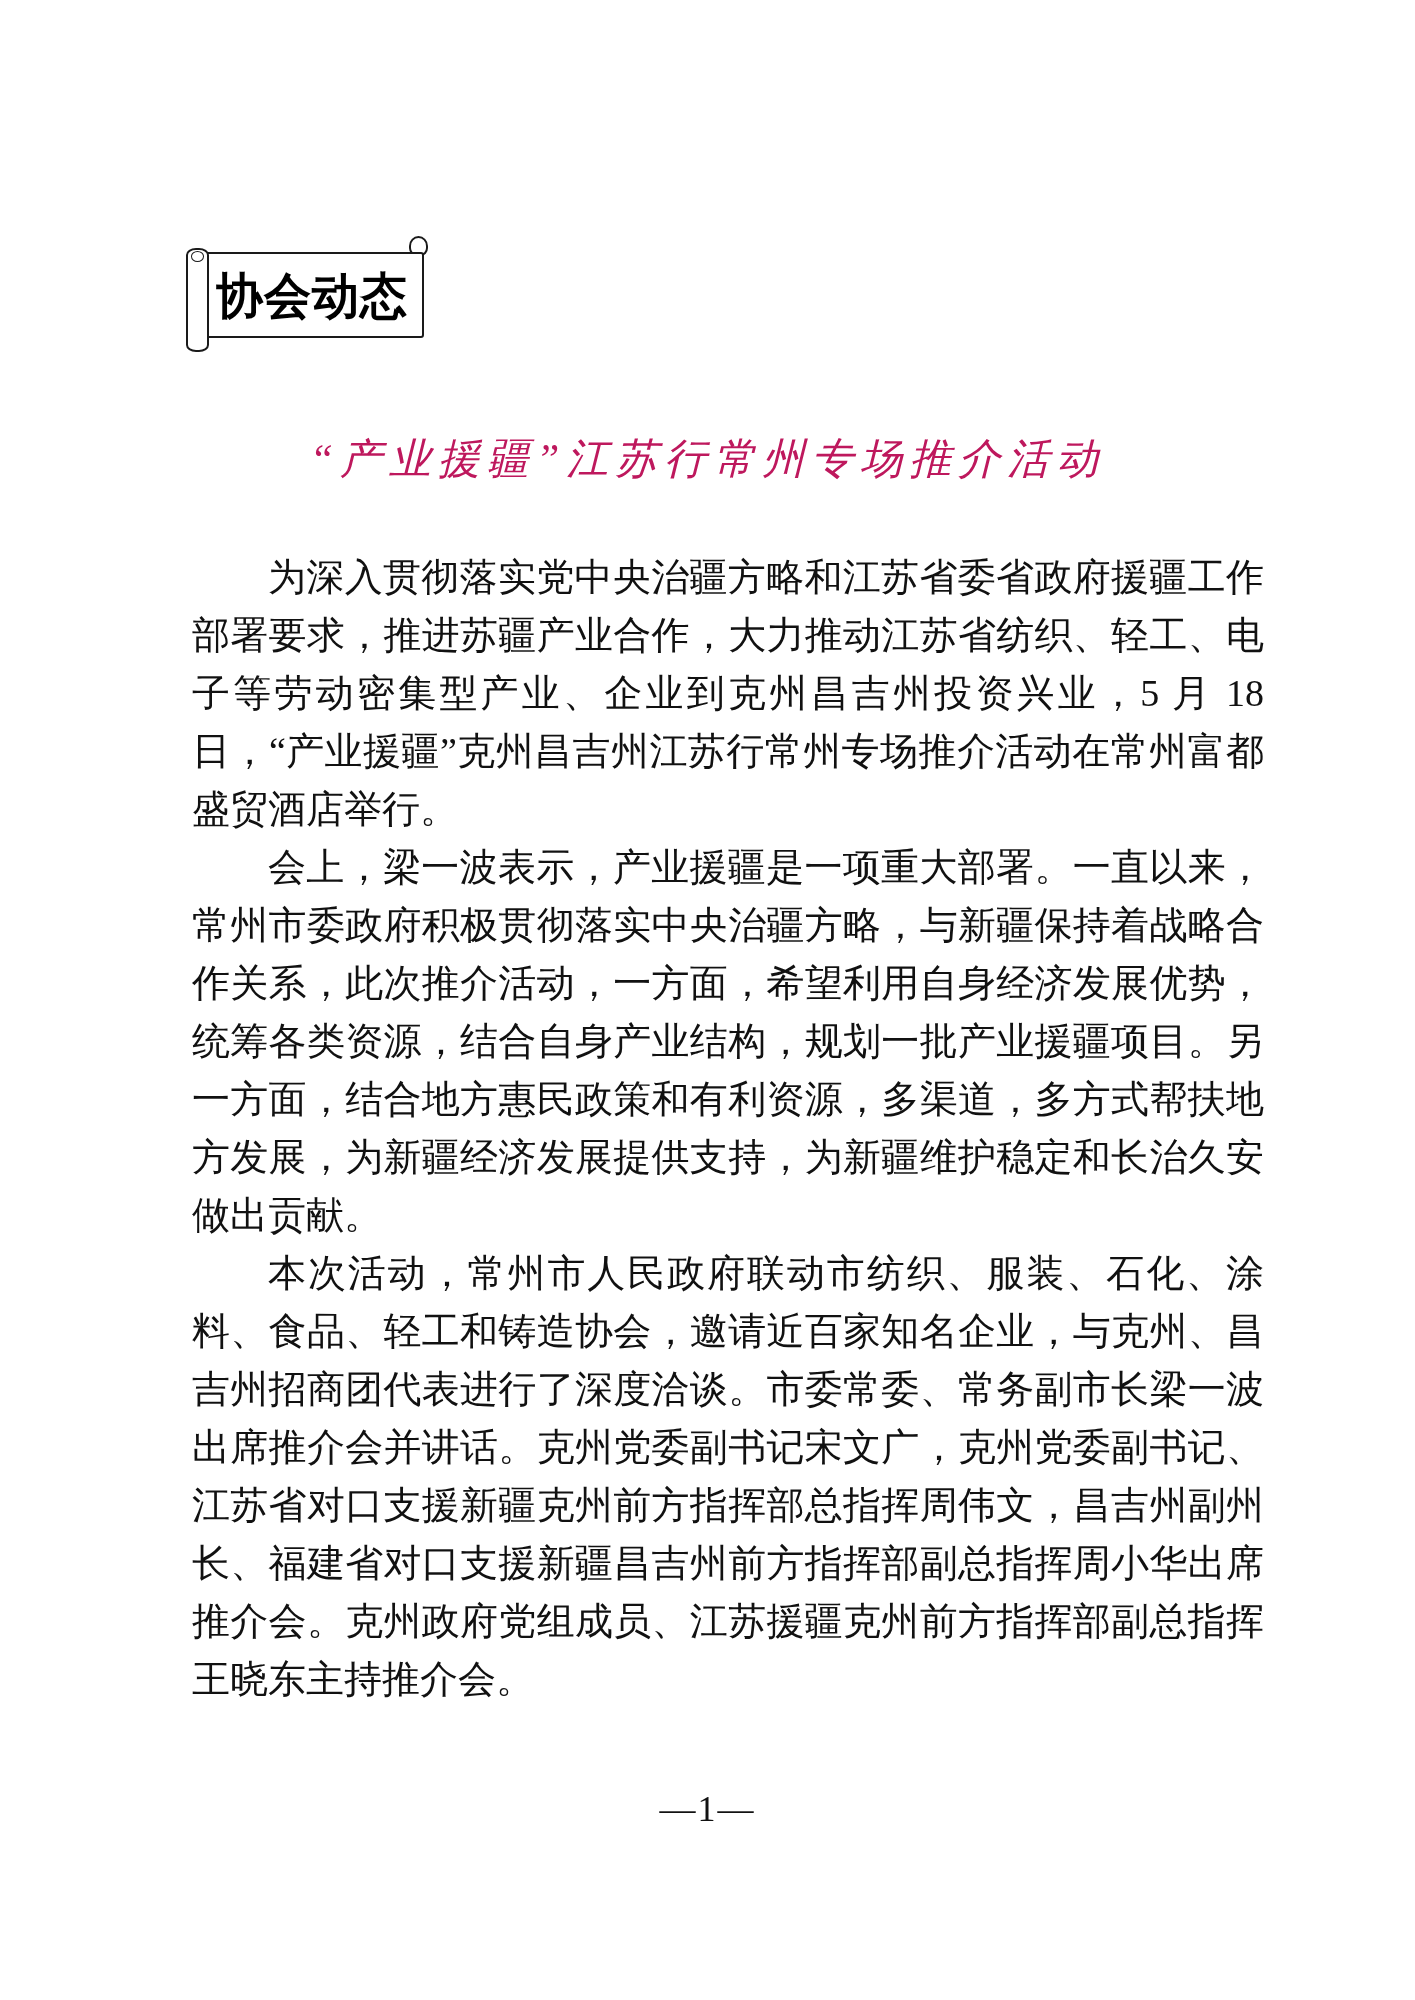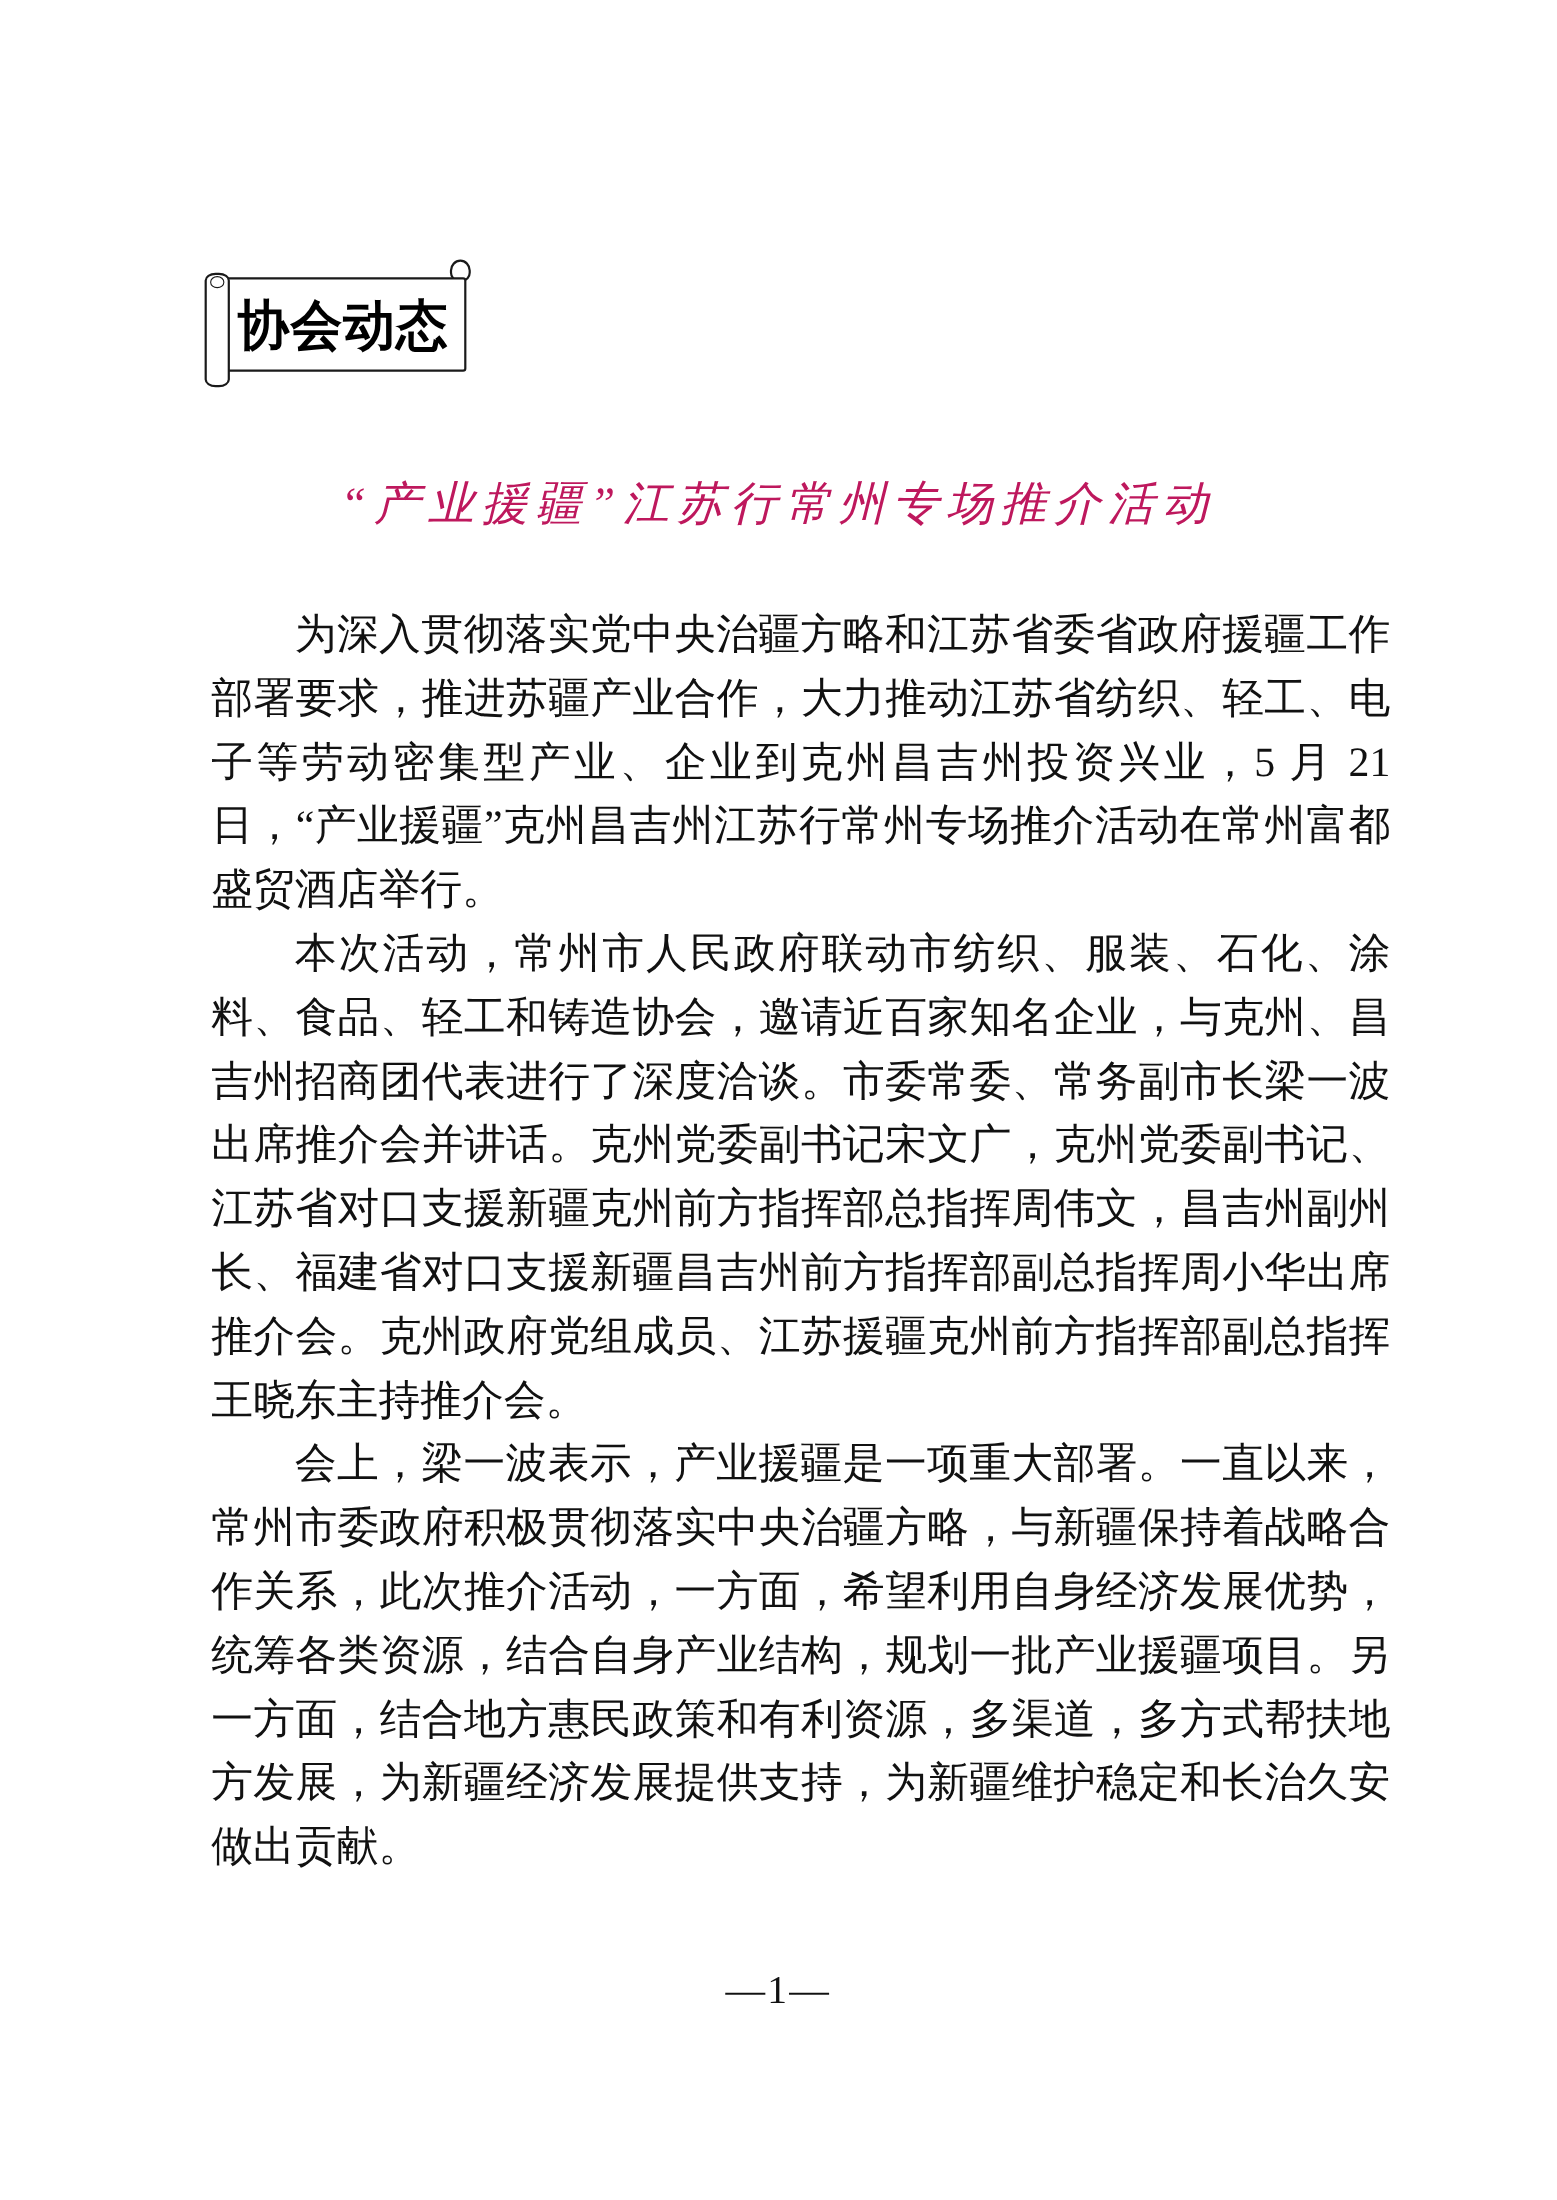--- a/index.html
+++ b/index.html
@@ -138,20 +138,20 @@
     <span class="scroll-curl"></span>
     <div class="scroll-face">
       <span class="badge-label">协会动态</span>
     </div>
     <span class="scroll-roll"></span>
   </div>
 
   <h1 class="doc-title">“产业援疆”江苏行常州专场推介活动</h1>
 
   <div class="body-text">
-    <p>为深入贯彻落实党中央治疆方略和江苏省委省政府援疆工作部署要求，推进苏疆产业合作，大力推动江苏省纺织、轻工、电子等劳动密集型产业、企业到克州昌吉州投资兴业，5 月 21 日，“产业援疆”克州昌吉州江苏行常州专场推介活动在常州富都盛贸酒店举行。</p>
+    <p>为深入贯彻落实党中央治疆方略和江苏省委省政府援疆工作部署要求，推进苏疆产业合作，大力推动江苏省纺织、轻工、电子等劳动密集型产业、企业到克州昌吉州投资兴业，5 月 18 日，“产业援疆”克州昌吉州江苏行常州专场推介活动在常州富都盛贸酒店举行。</p>
+    <p>会上，梁一波表示，产业援疆是一项重大部署。一直以来，常州市委政府积极贯彻落实中央治疆方略，与新疆保持着战略合作关系，此次推介活动，一方面，希望利用自身经济发展优势，统筹各类资源，结合自身产业结构，规划一批产业援疆项目。另一方面，结合地方惠民政策和有利资源，多渠道，多方式帮扶地方发展，为新疆经济发展提供支持，为新疆维护稳定和长治久安做出贡献。</p>
     <p>本次活动，常州市人民政府联动市纺织、服装、石化、涂料、食品、轻工和铸造协会，邀请近百家知名企业，与克州、昌吉州招商团代表进行了深度洽谈。市委常委、常务副市长梁一波出席推介会并讲话。克州党委副书记宋文广，克州党委副书记、江苏省对口支援新疆克州前方指挥部总指挥周伟文，昌吉州副州长、福建省对口支援新疆昌吉州前方指挥部副总指挥周小华出席推介会。克州政府党组成员、江苏援疆克州前方指挥部副总指挥王晓东主持推介会。</p>
-    <p>会上，梁一波表示，产业援疆是一项重大部署。一直以来，常州市委政府积极贯彻落实中央治疆方略，与新疆保持着战略合作关系，此次推介活动，一方面，希望利用自身经济发展优势，统筹各类资源，结合自身产业结构，规划一批产业援疆项目。另一方面，结合地方惠民政策和有利资源，多渠道，多方式帮扶地方发展，为新疆经济发展提供支持，为新疆维护稳定和长治久安做出贡献。</p>
   </div>
 
   <div class="page-number">—1—</div>
 
 </div>
 
 </body></html>

